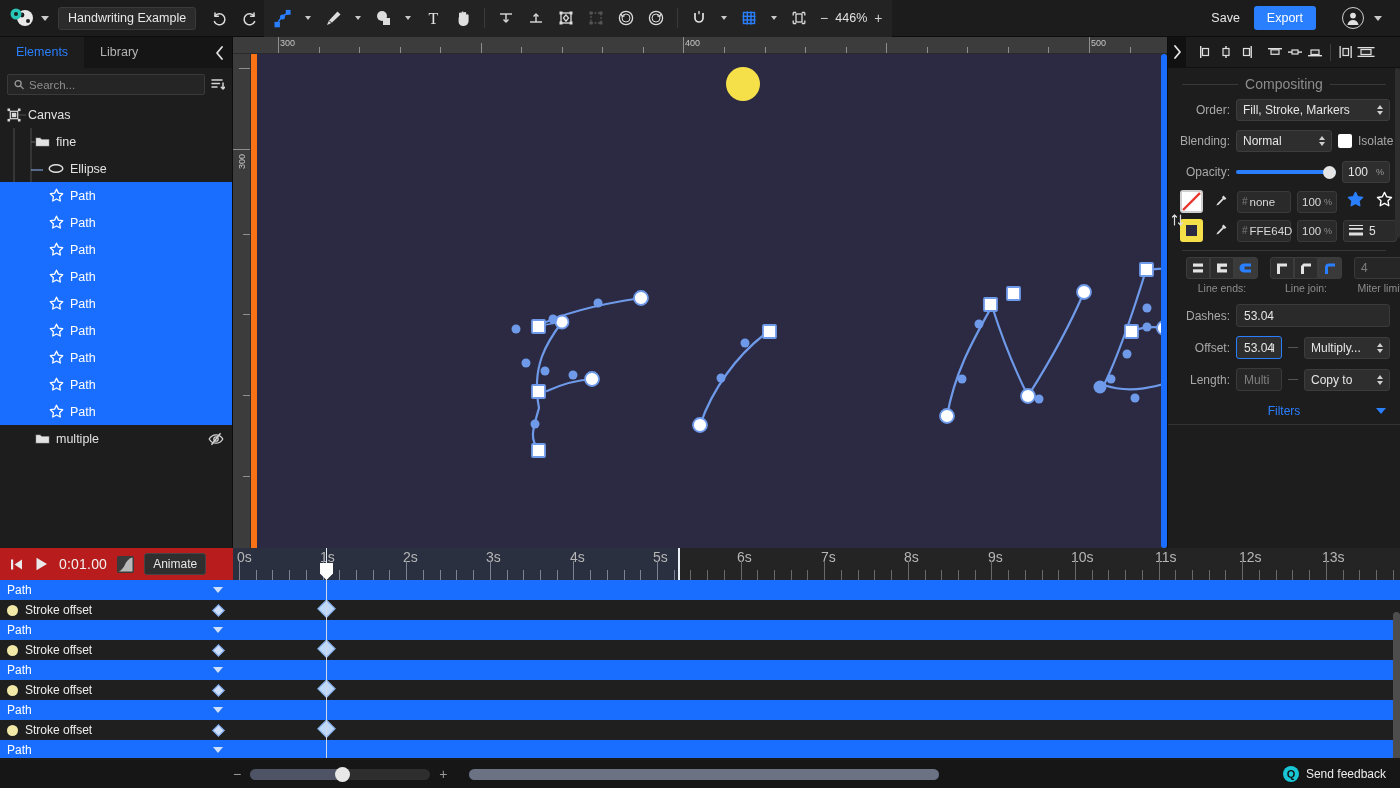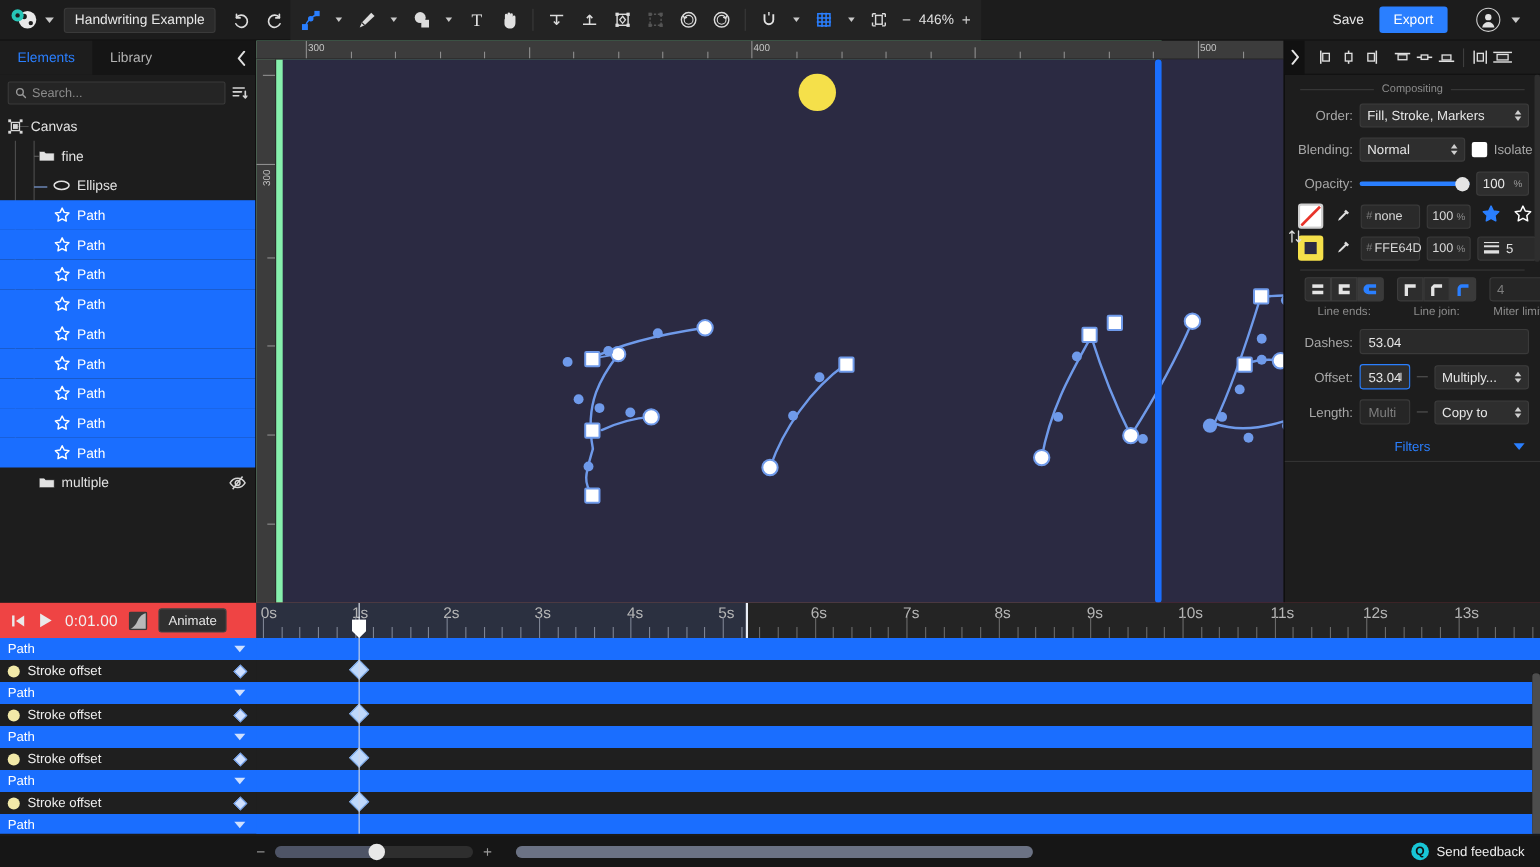--- a/index.html
+++ b/index.html
@@ -89,22 +89,22 @@
     color: #e2e2e2; position: relative; padding-right: 8px;
   }
   .trow.sel { background: #1a6eff; color: #fff; }
   .trow .ic { width: 16px; height: 16px; display: flex; align-items: center; justify-content: center; margin-right: 6px; flex: 0 0 auto;}
   .tlabel { white-space: nowrap; }
   .eye-off { margin-left: auto; color: #d4d4d4; display: flex; align-items: center; }
   .guides { position: absolute; left: 0; top: 0; pointer-events: none; }
 
   
   .canvaswrap {
-    position: absolute; top: 37px; left: 233px; width: 823px; height: 511px;
-    background: #86efac;
+    position: absolute; top: 37px; left: 233px; width: 934px; height: 511px;
+    background: #f97316;
   }
   .ruler-h {
     position: absolute; top: 0; left: 0; width: 934px; height: 17px;
     background: #3c3c3c; border-bottom: 1px solid #2a2a2a; overflow: hidden;
   }
   .ruler-v {
     position: absolute; top: 17px; left: 0; width: 18px; height: 494px;
     background: #3c3c3c; border-right: 1px solid #2a2a2a; overflow: hidden;
   }
   .rtick { position: absolute; background: #8e8e8e; }
@@ -128,21 +128,21 @@
     height: 31px; display: flex; align-items: center; background: #1c1c1c;
     border-bottom: 1px solid #111;
   }
   .r-expand {
     width: 18px; height: 31px; background: #111; display: flex; align-items: center;
     justify-content: center; color: #e6e6e6; font-size: 13px;
   }
   .aicon { width: 20px; height: 31px; display: flex; align-items: center; justify-content: center; }
   .ragroup-sep { width: 1px; height: 17px; background: #3e3e3e; margin: 0 5px; }
   .sectitle {
-    display: flex; align-items: center; gap: 7px; color: #8c8c8c; font-size: 10px;
+    display: flex; align-items: center; gap: 7px; color: #8c8c8c; font-size: 14px;
     padding: 8px 14px 5px 14px;
   }
   .sectitle .ln { flex: 1; height: 1px; background: #3a3a3a; }
   .prow {
     display: flex; align-items: center; padding: 2px 10px 2px 0; margin-bottom: 5px; gap: 6px;
   }
   .plabel { width: 62px; text-align: right; font-size: 12px; color: #a8a8a8; flex: 0 0 auto; }
   .select {
     flex: 1; height: 22px; background: #2e2e2e; border: 1px solid #3d3d3d; border-radius: 3px;
     display: flex; align-items: center; padding: 0 6px; font-size: 12px; color: #e6e6e6;
@@ -208,21 +208,21 @@
   .filters-link { color: #2a7fff; font-size: 12px; }
   .notavail { text-align: center; font-size: 12.5px; color: #dcdcdc; padding-top: 12px; }
   .caret-dn-b { width: 0; height: 0; border-left: 5px solid transparent; border-right: 5px solid transparent; border-top: 6px solid #2a7fff; }
   .r-scroll { position: absolute; right: 0; top: 31px; width: 5px; height: 170px; background: #2e2e2e; border-radius: 2px; }
 
   
   .timeline {
     position: absolute; top: 548px; left: 0; width: 1400px; height: 240px;
     background: #1a1a1a;
   }
-  .tl-head { height: 32px; display: flex; align-items: center; background: #ef4444; }
+  .tl-head { height: 32px; display: flex; align-items: center; background: #b91c1c; }
   .tl-ctrl { width: 233px; height: 32px; display: flex; align-items: center; gap: 10px; padding-left: 9px; }
   .tl-ic { display: flex; align-items: center; justify-content: center; color: #eaeaea; }
   .tl-time { font-size: 14px; color: #f0f0f0; letter-spacing: 0.2px; }
   .btn-animate {
     background: #2f2f2f; border: 1px solid #444; border-radius: 3px; color: #e6e6e6;
     font-size: 12px; padding: 3px 8px;
   }
   .tl-ruler {
     position: relative; flex: 1; height: 32px; background: #2b3040; overflow: hidden;
   }

